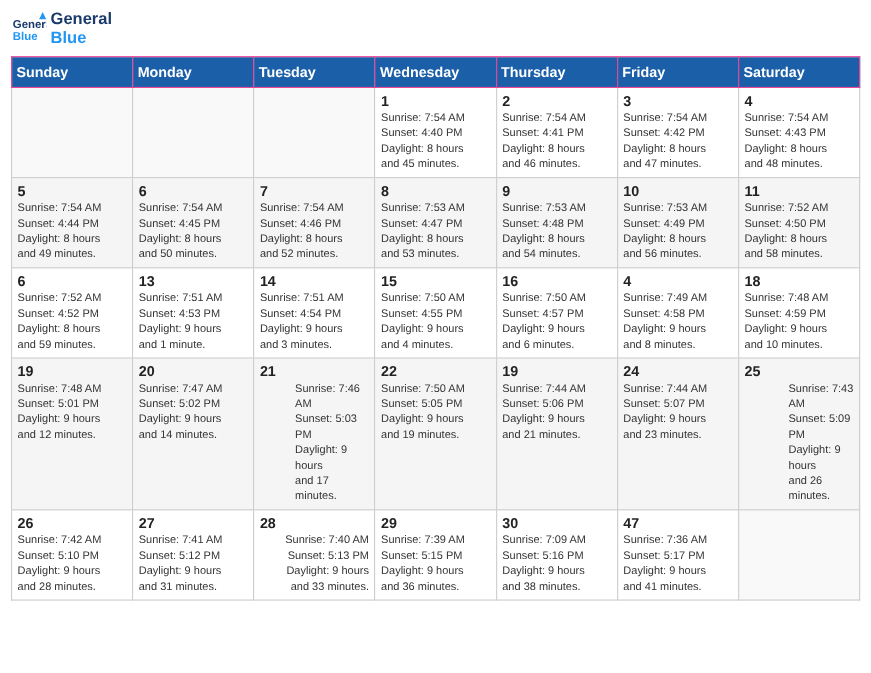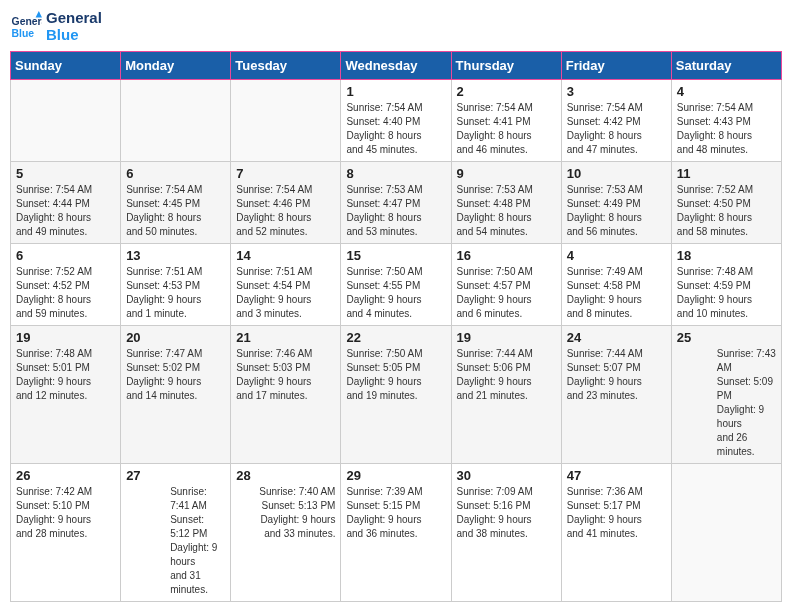--- a/index.html
+++ b/index.html
@@ -254,21 +254,21 @@
         </td>
         <td>
           <div class="day-number">20</div>
           <div class="day-info" style="white-space: pre-line;">Sunrise: 7:47 AM
 Sunset: 5:02 PM
 Daylight: 9 hours
 and 14 minutes.</div>
         </td>
         <td>
           <div class="day-number">21</div>
-          <div class="day-info" style="white-space: pre-line;">Sunrise: 7:46 AM
+          <div class="day-info" style="white-space: pre-line; margin-left: 32px;">Sunrise: 7:46 AM
 Sunset: 5:03 PM
 Daylight: 9 hours
 and 17 minutes.</div>
         </td>
         <td>
           <div class="day-number">22</div>
           <div class="day-info" style="white-space: pre-line;">Sunrise: 7:50 AM
 Sunset: 5:05 PM
 Daylight: 9 hours
 and 19 minutes.</div>
@@ -298,21 +298,21 @@
       <tr>
         <td>
           <div class="day-number">26</div>
           <div class="day-info" style="white-space: pre-line;">Sunrise: 7:42 AM
 Sunset: 5:10 PM
 Daylight: 9 hours
 and 28 minutes.</div>
         </td>
         <td>
           <div class="day-number">27</div>
-          <div class="day-info" style="white-space: pre-line; margin-left: 44px;">Sunrise: 7:41 AM
+          <div class="day-info" style="white-space: pre-line;">Sunrise: 7:41 AM
 Sunset: 5:12 PM
 Daylight: 9 hours
 and 31 minutes.</div>
         </td>
         <td>
           <div class="day-number">28</div>
           <div class="day-info" style="white-space: pre-line; text-align: right;">Sunrise: 7:40 AM
 Sunset: 5:13 PM
 Daylight: 9 hours
 and 33 minutes.</div>

